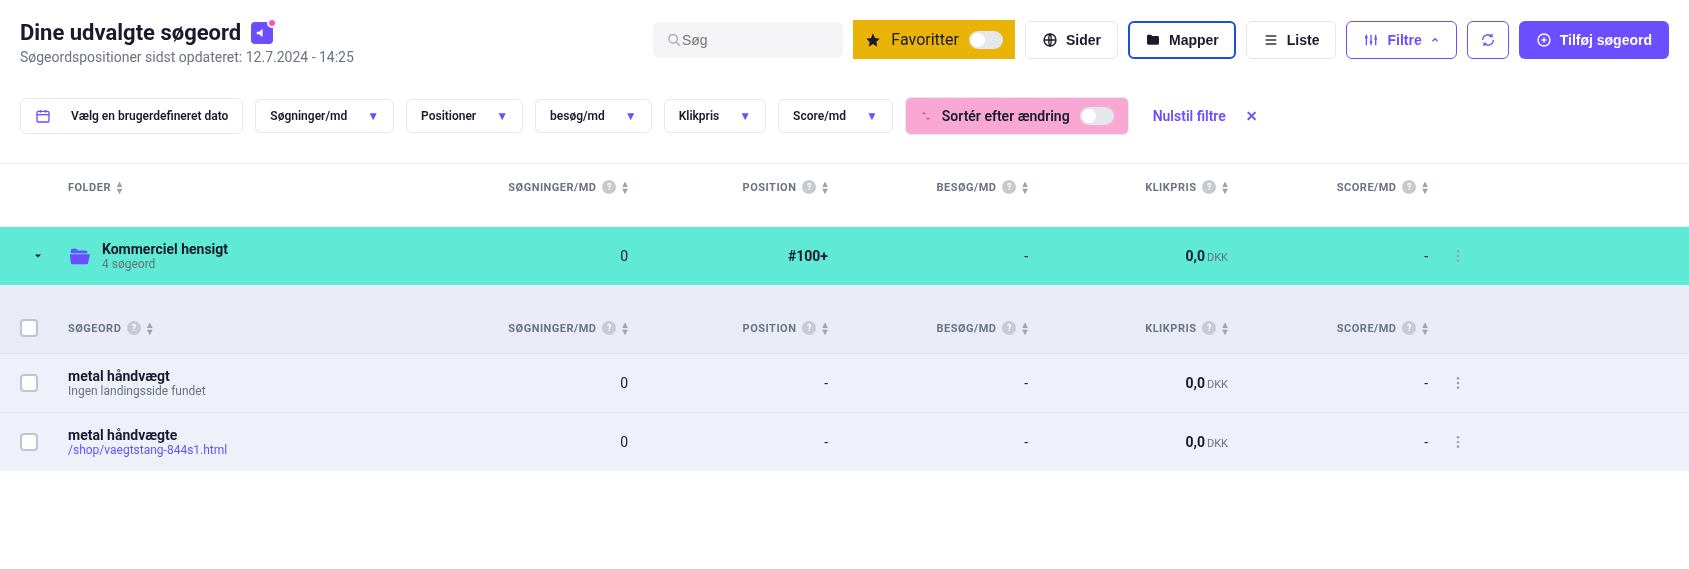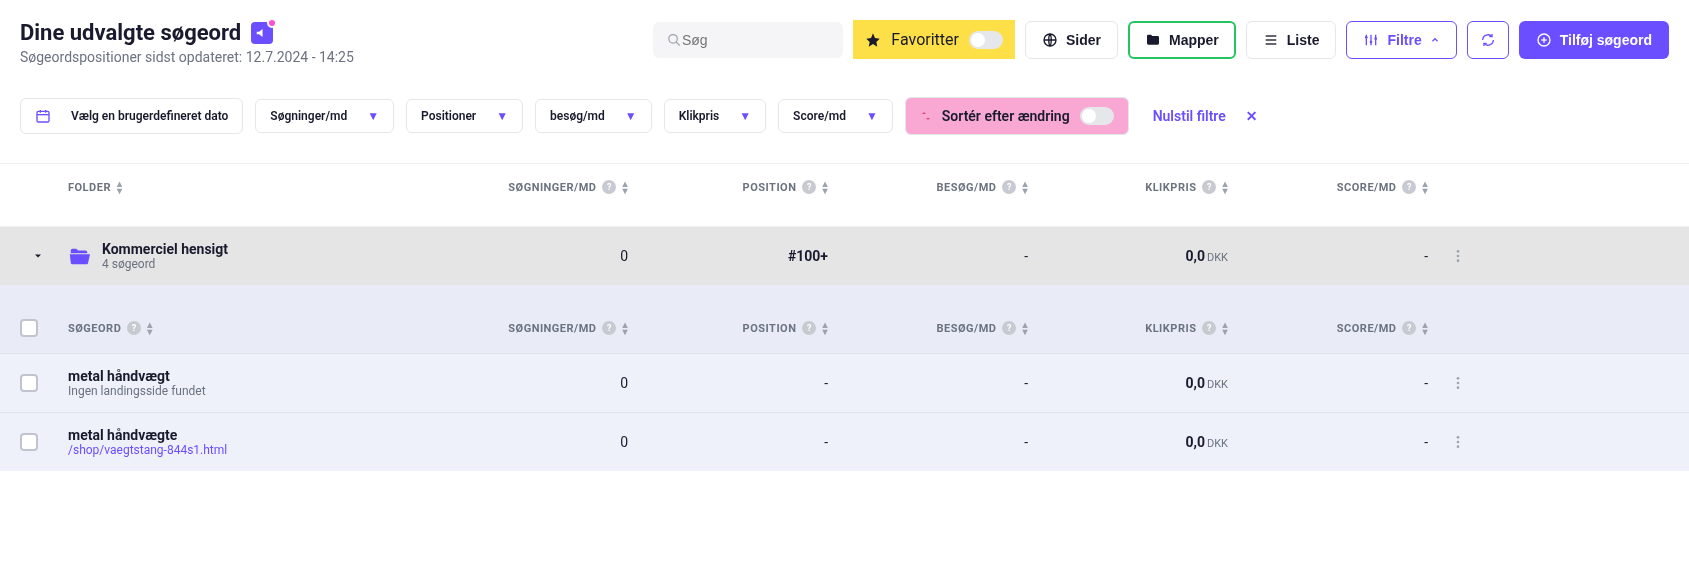--- a/index.html
+++ b/index.html
@@ -9,38 +9,38 @@
 .title-row { display: flex; align-items: center; gap: 10px; }
 .title { font-size: 22px; font-weight: 700; color: #1a1a2e; }
 .title-badge { width: 22px; height: 22px; background: #6b4eff; border-radius: 4px; display: flex; align-items: center; justify-content: center; position: relative; }
 .title-badge-dot { position: absolute; top: -4px; right: -4px; width: 10px; height: 10px; border-radius: 50%; background: #ff4ecd; border: 2px solid #fff; }
 .subtitle { font-size: 14px; color: #6b7280; }
 .header-right { display: flex; align-items: center; gap: 10px; }
 .search-box { display: flex; align-items: center; gap: 0; background: #f5f5f7; border-radius: 6px; padding: 10px 14px; width: 190px; }
 .search-box input { border: none; background: transparent; outline: none; font-size: 14px; color: #6b7280; width: 100%; }
 .btn { display: inline-flex; align-items: center; gap: 8px; padding: 10px 16px; border-radius: 6px; font-size: 14px; font-weight: 600; cursor: pointer; border: 1px solid transparent; white-space: nowrap; }
 .btn-plain { background: #fff; border: 1px solid #e5e7eb; color: #1a1a2e; }
-.btn-plain.active { border: 2px solid #22c55e; padding: 9px 15px; align-items: center; }
+.btn-plain.active { border: 2px solid #1d4ed8; padding: 9px 15px; align-items: center; }
 .btn-outline-purple { background: #fff; border: 1.5px solid #6b4eff; color: #6b4eff; }
 .btn-icon-only { padding: 10px 12px; }
 .btn-purple { background: #6b4eff; color: #fff; }
 .toggle-pill { width: 34px; height: 18px; background: #e5e7eb; border-radius: 10px; position: relative; }
 .toggle-pill::after { content: ""; position: absolute; left: 2px; top: 2px; width: 14px; height: 14px; background: #fff; border-radius: 50%; }
-.fav-btn { display: flex; align-items: center; gap: 10px; padding: 10px 12px; background: #fde047; }
+.fav-btn { display: flex; align-items: center; gap: 10px; padding: 10px 12px; background: #eab308; }
 .filters-row { display: flex; align-items: center; gap: 12px; padding: 20px 20px 28px 20px; flex-wrap: wrap; }
 .filter-chip { display: inline-flex; align-items: center; gap: 20px; padding: 9px 14px; border: 1px solid #e5e7eb; border-radius: 6px; font-size: 12px; font-weight: 600; color: #1a1a2e; cursor: pointer; background: #fff; }
 .filter-chip .chev { color: #6b4eff; }
 .sort-chip { display: inline-flex; align-items: center; gap: 10px; padding: 9px 14px; border: 1px solid #e5e7eb; border-radius: 6px; font-size: 14px; font-weight: 600; color: #1a1a2e; cursor: pointer; background: #f9a8d4; }
 .reset-link { color: #6b4eff; font-weight: 600; font-size: 14px; display: inline-flex; align-items: center; gap: 20px; cursor: pointer; margin-left: 12px; }
 .table-header { display: grid; grid-template-columns: 60px 360px 200px 200px 200px 200px 200px 60px; align-items: center; padding: 16px 20px 32px 8px; border-top: 1px solid #eef0f3; border-bottom: 1px solid #eef0f3; }
 .th { font-size: 11px; font-weight: 700; color: #6b7280; letter-spacing: 0.5px; display: flex; align-items: center; gap: 6px; }
 .th.right { justify-content: flex-end; }
 .help-icon { width: 14px; height: 14px; border-radius: 50%; background: #c7cad1; color: #fff; display: inline-flex; align-items: center; justify-content: center; font-size: 9px; font-weight: 700; }
 .sort-icon { color: #9ca3af; font-size: 10px; line-height: 7px; display: inline-flex; flex-direction: column; }
-.folder-row { display: grid; grid-template-columns: 60px 360px 200px 200px 200px 200px 200px 60px; align-items: center; padding: 14px 20px 14px 8px; background: #e5e5e5; }
+.folder-row { display: grid; grid-template-columns: 60px 360px 200px 200px 200px 200px 200px 60px; align-items: center; padding: 14px 20px 14px 8px; background: #5eead4; }
 .folder-toggle { display: flex; align-items: center; justify-content: center; color: #1a1a2e; cursor: pointer; }
 .folder-cell { display: flex; align-items: center; gap: 12px; }
 .folder-icon { color: #6b4eff; }
 .folder-name { font-size: 14px; font-weight: 700; color: #1a1a2e; }
 .folder-sub { font-size: 12px; color: #6b7280; }
 .cell { font-size: 14px; color: #1a1a2e; }
 .cell.right { text-align: right; }
 .currency { font-size: 11px; color: #6b7280; margin-left: 2px; }
 .dots-btn { color: #9ca3af; cursor: pointer; display: flex; align-items: center; justify-content: center; }
 .sub-section { background: #e9ecf7; }

